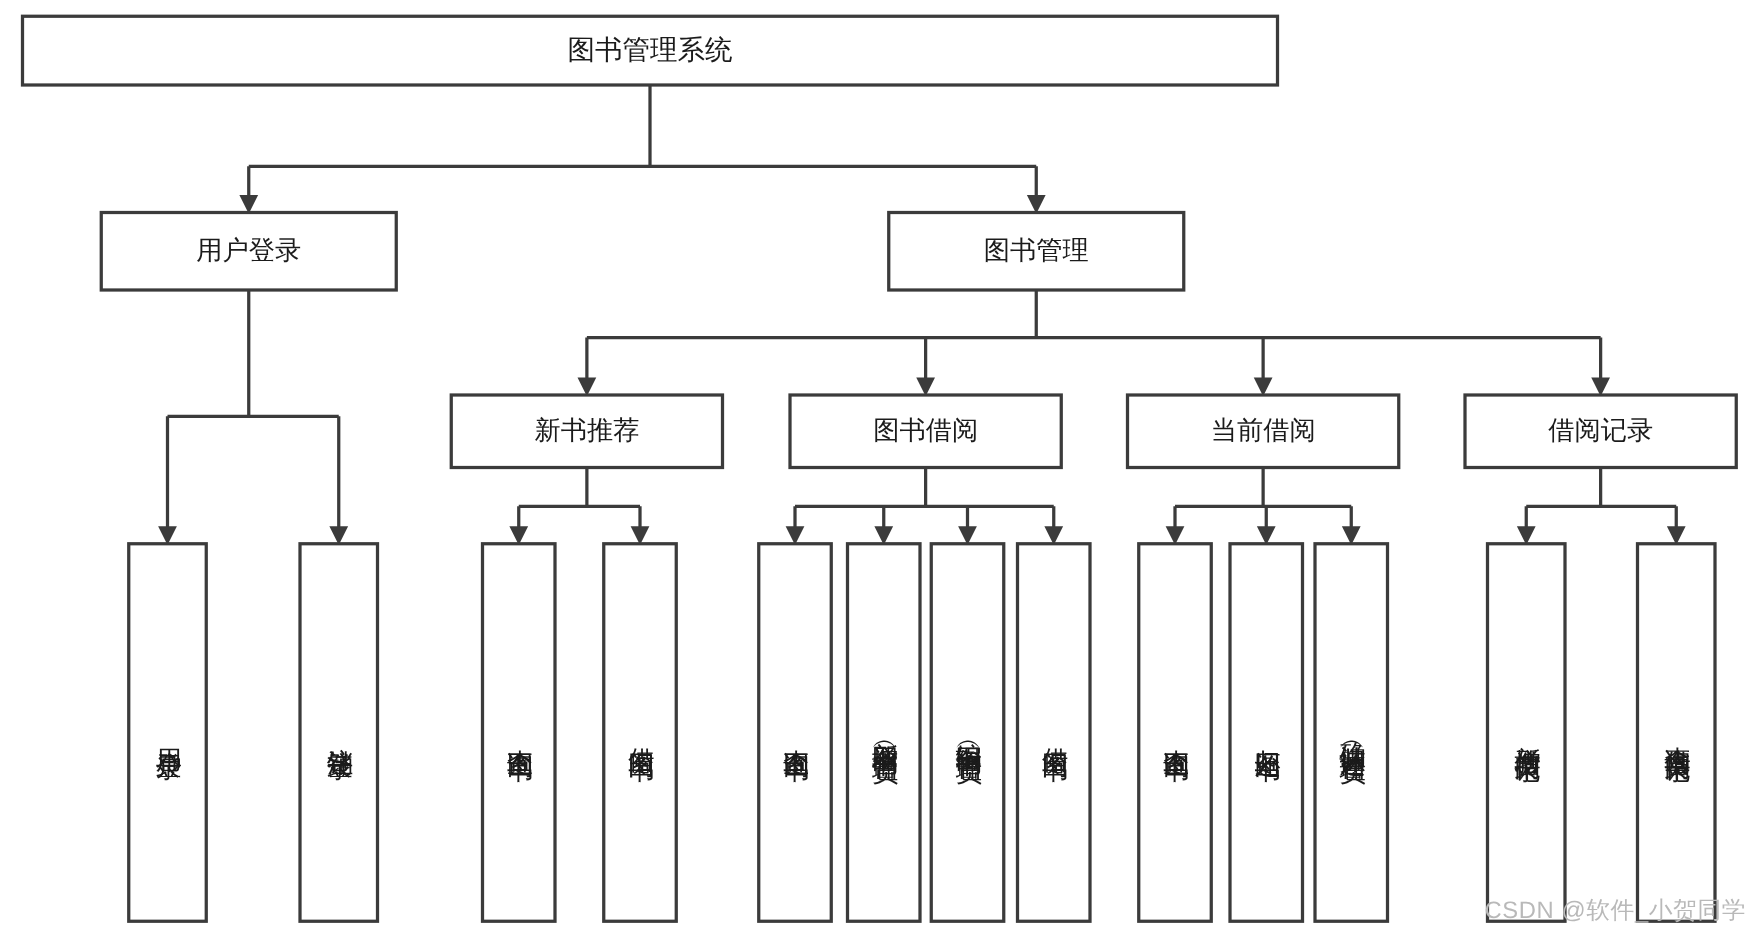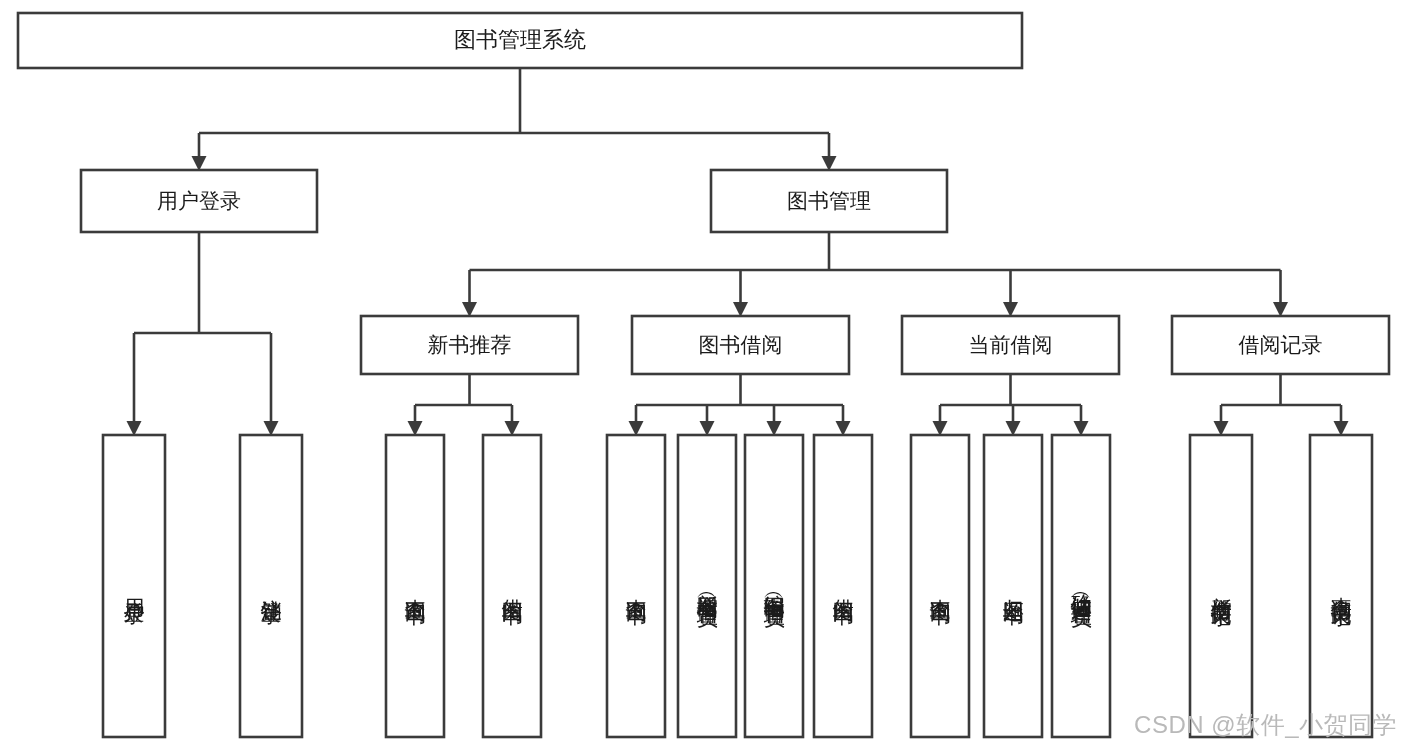--- a/index.html
+++ b/index.html
@@ -67,21 +67,21 @@
     line-height: 1.06;
     letter-spacing: 2px;
     color: #1b1b1b;
     white-space: nowrap;
   }
   .watermark {
     position: absolute;
     right: 8px;
     bottom: 6px;
     font-family: "Liberation Sans", "DejaVu Sans", sans-serif;
-    font-size: 24px;
+    font-size: 19px;
     color: #b9b9b9;
     letter-spacing: 0.5px;
     white-space: nowrap;
   }
 </style>
 </head>
 <body>
 
 <div id="diagram-root">
 

